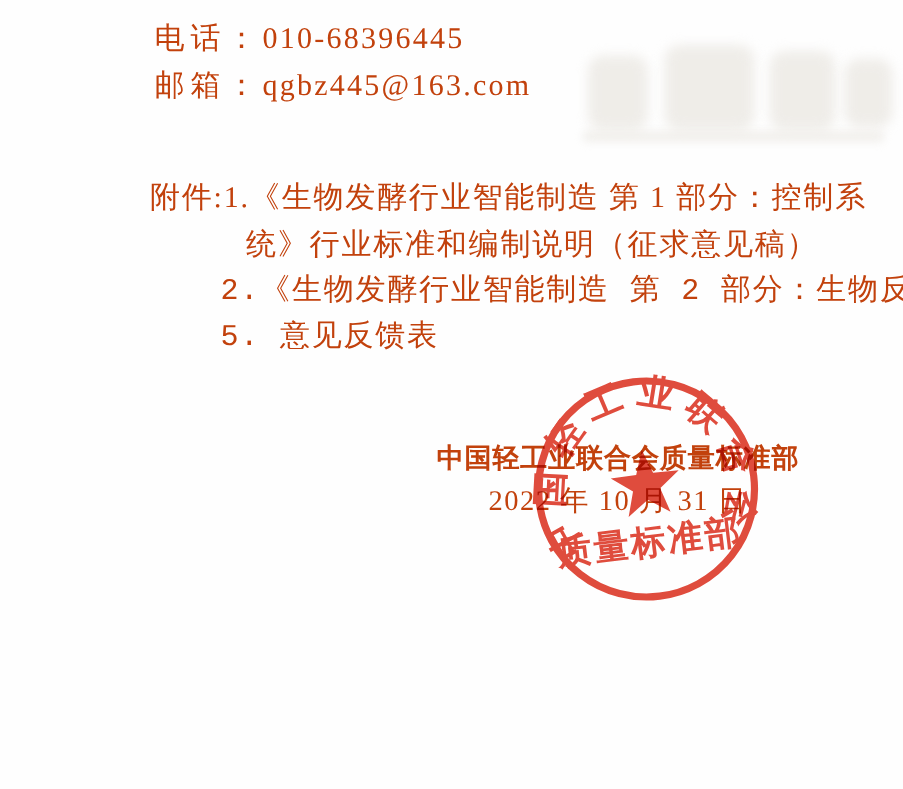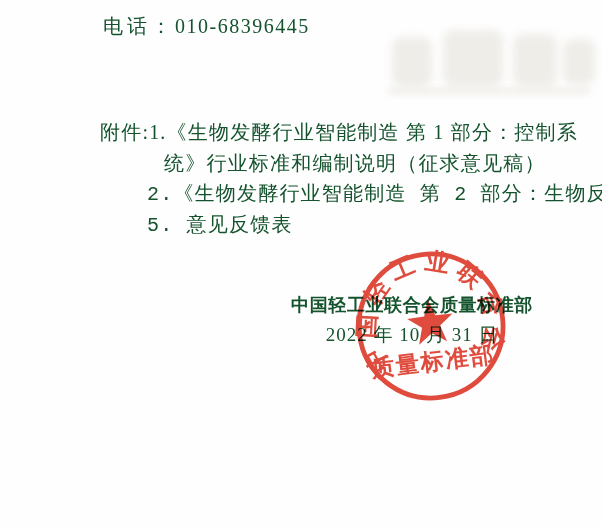--- a/index.html
+++ b/index.html
@@ -1,20 +1,20 @@
 <!DOCTYPE html>
 <html><head>
 <meta charset="utf-8">
 <style>
   html,body{margin:0;padding:0;background:#ffffff;}
   .page{
     position:relative;width:602px;height:526px;overflow:hidden;
     background:#fefefe;
     font-family:"Liberation Serif","DejaVu Serif",serif;
-    color:#14532d;
+    color:#c2410c;
   }
   
   .contact{position:absolute;left:103px;top:11px;}
   .contact .line{font-size:20px;line-height:31px;letter-spacing:1.5px;white-space:nowrap;}
   .contact .lbl{letter-spacing:4px;}
   
   .attach{position:absolute;left:100px;top:117px;font-size:20px;line-height:31px;letter-spacing:1.2px;}
   .attach .row{white-space:nowrap;}
   .attach .l-num{margin-left:47px;font-family:Liberation Mono, monospace;}
   .attach .l-cont{margin-left:64px;}
@@ -45,20 +45,21 @@
 <div class="page">
 
   <div class="ghost g1"></div>
   <div class="ghost g2"></div>
   <div class="ghost g3"></div>
   <div class="ghost g4"></div>
   <div class="ghost g5"></div>
 
   <div class="contact">
     <div class="line"><span class="lbl">电话：</span><span>010-68396445</span></div>
+    <div class="line"><span class="lbl">邮箱：</span><span>qgbz445@163.com</span></div>
   </div>
 
   <div class="attach">
     <div class="row">附件:1.《生物发酵行业智能制造 第 1 部分：控制系</div>
     <div class="row l-cont">统》行业标准和编制说明（征求意见稿）</div>
     <div class="row l-num">2.《生物发酵行业智能制造 第 2 部分：生物反</div>
     <div class="row l-num">5. 意见反馈表</div>
   </div>
 
   <div class="sig">

